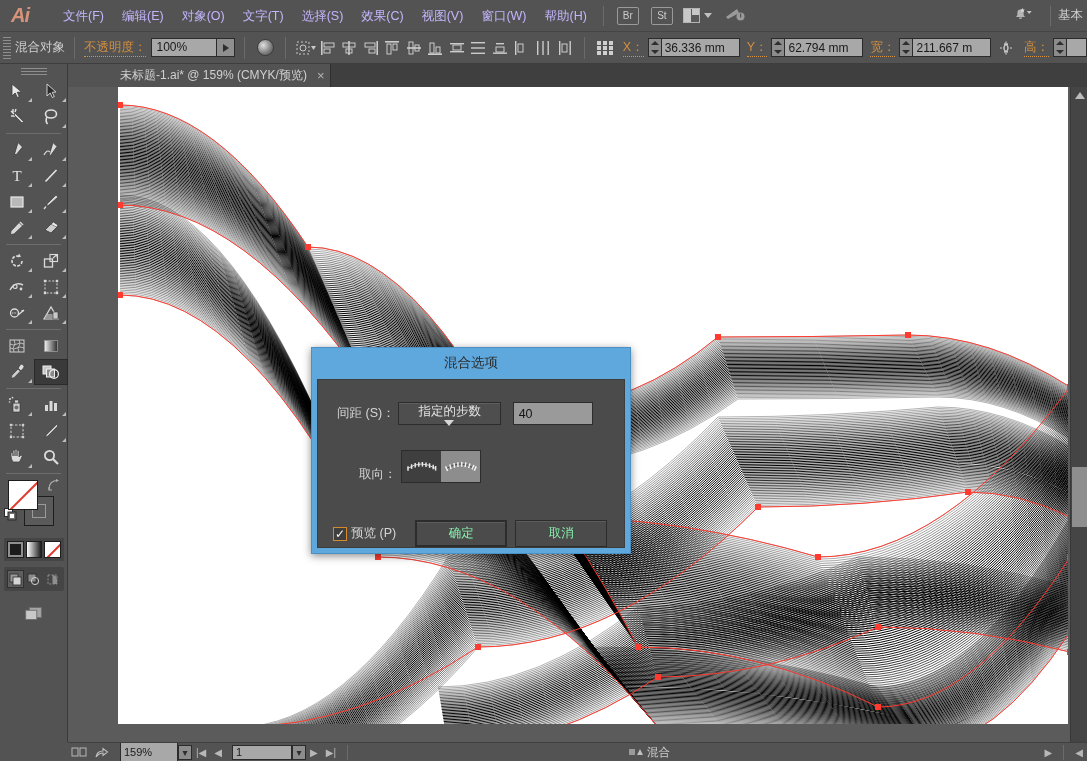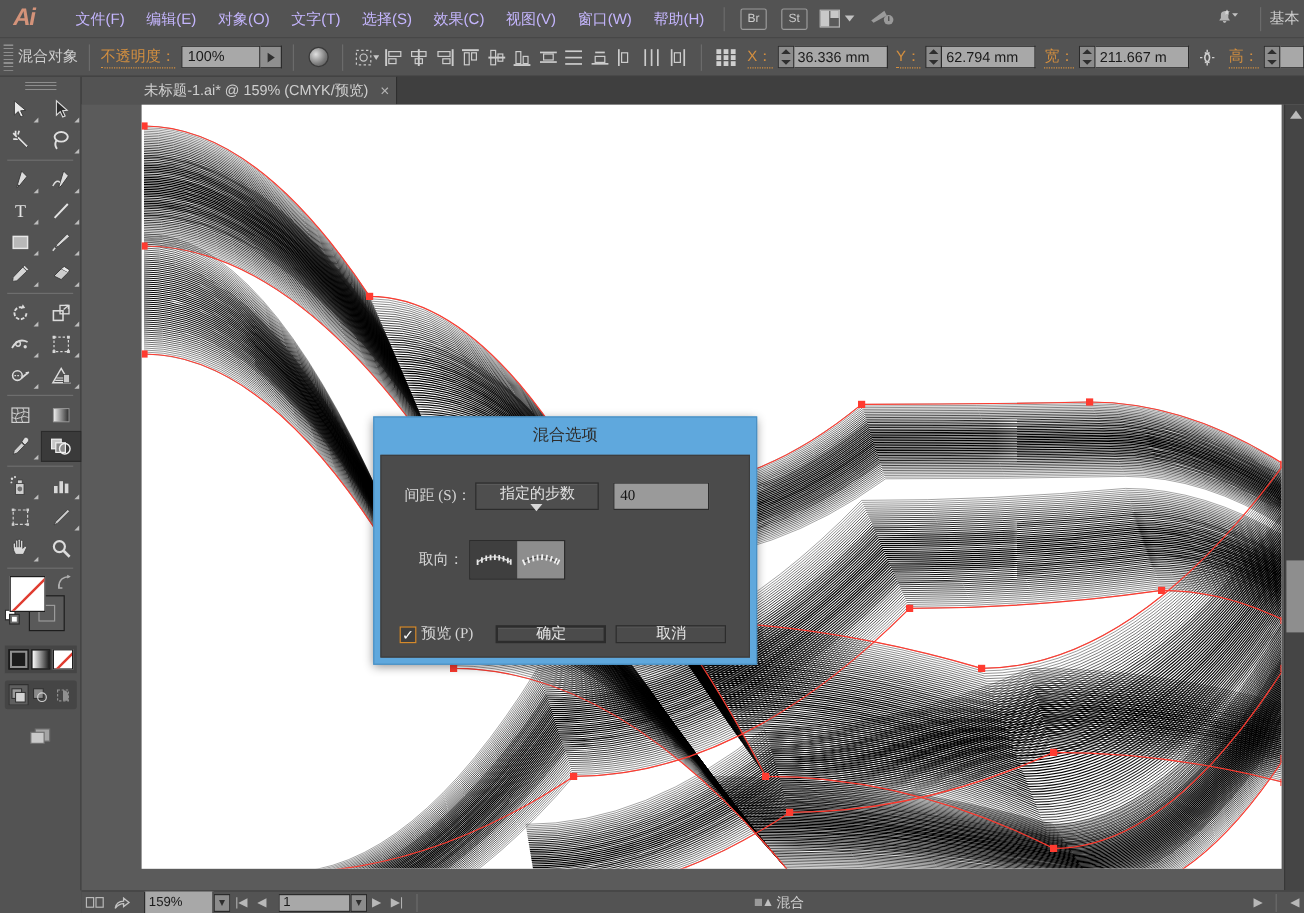--- a/index.html
+++ b/index.html
@@ -225,21 +225,20 @@
 
   .bottomstrip {
     position: absolute; left: 0; bottom: 0; width: 68px; height: 19px; background: #535353;
   }
 
   
   .dlg {
     position: absolute; left: 311px; top: 347px; width: 320px; height: 207px;
     background: #5fa8dd; border: 1px solid #4a90c4; z-index: 50;
     box-shadow: 0 2px 8px rgba(0,0,0,.45);
-    font-family: Liberation Serif, serif;
   }
   .dlg-title {
     height: 30px; display:flex; align-items:center; justify-content:center;
     color: #2e2e2e; font-size: 13.5px;
   }
   .dlg-body {
     position: absolute; left: 5px; top: 31px; right: 5px; bottom: 5px;
     background: #4b4b4b; border: 1px solid #3d3d3d;
   }
   .dlg-row { display: flex; align-items: center; }
@@ -263,22 +262,22 @@
     background: #3f3f3f; cursor: default;
   }
   .orient-btn.on { background: #8d8d8d; }
   .chk-wrap { display:flex; align-items:center; gap: 4px; cursor: default; }
   .chkbox {
     width: 14px; height: 14px; background: #3f3f3f; border: 1px solid #d68a2b;
     display:flex; align-items:center; justify-content:center;
   }
   .chk-mark { color: #ffffff; font-size: 12px; line-height: 1; }
   .dlg-btn {
-    height: 15px; background: #4b4b4b; border: 1px solid #2c2c2c;
-    color: #e5e5e5; font-size: 12.5px; display:flex; align-items:center; justify-content:center;
+    height: 27px; background: #4b4b4b; border: 1px solid #2c2c2c;
+    color: #86efac; font-size: 12.5px; display:flex; align-items:center; justify-content:center;
     cursor: default; box-shadow: inset 0 1px 0 #5c5c5c;
   }
   .dlg-btn.primary { border: 2px solid #2c2c2c; }
 </style>
 </head>
 <body>
 
 <div id="app">
 
   <div class="menubar">
@@ -1173,21 +1172,21 @@
         <div class="dlg-select" style="margin-left:3px;flex-direction:column;">
           <span class="val">指定的步数</span>
           <span class="divd"></span>
           <span class="arw">
               <span class="tri-dn"></span>
             </span>
         </div>
         <div class="dlg-input" style="margin-left:12px;">40</div>
       </div>
 
-      <div class="dlg-row" style="position:absolute; left:31px; top:70px;">
+      <div class="dlg-row" style="position:absolute; left:41px; top:70px;align-items:flex-end;">
         <div class="dlg-lbl">取向：</div>
         <div class="orient-grp" style="margin-left:4px;">
           <div class="orient-btn">
             <svg width="33" height="20" viewBox="0 0 33 20">
               <path d="M2.5 11.5 Q16.5 2.5 30.5 11.5" fill="none" stroke="#d8d8d8" stroke-width="1"></path>
               <g stroke="#e8e8e8" stroke-width="1.5">
                 <path d="M3 13.8 v-4.6"></path>
                   <path d="M6.6 11.9 v-4.6"></path>
                   <path d="M10.2 10.6 v-4.6"></path>
                 <path d="M13.8 9.8 v-4.6"></path>

